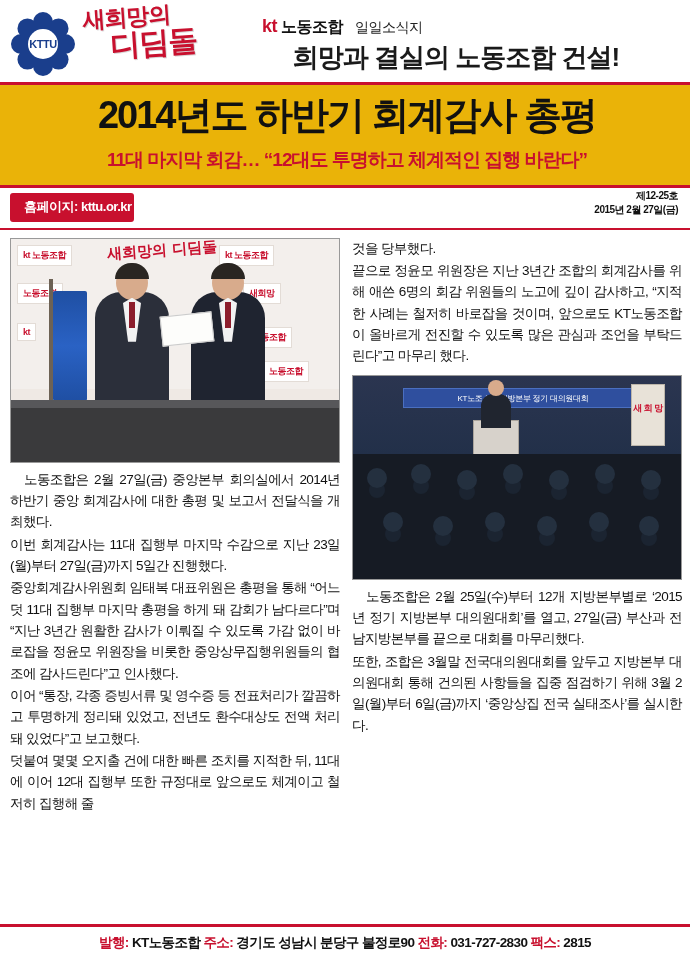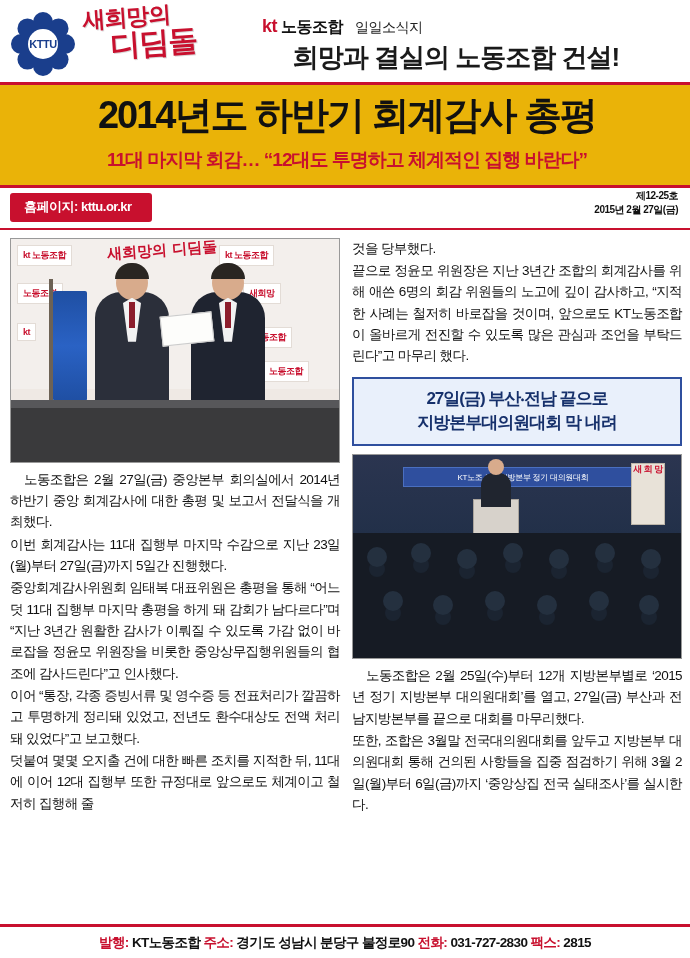--- a/index.html
+++ b/index.html
@@ -124,21 +124,21 @@
     background: #ffffff;
     border-bottom: 2px solid #c8102e;
   }
   .home-pill {
     position: absolute;
     left: 10px; top: 5px;
     background: #c8102e;
     color: #ffffff;
     font-size: 13px;
     font-weight: bold;
-    padding: 5px 20px 6px 14px;
+    padding: 5px 2px 6px 14px;
     border-radius: 3px;
     letter-spacing: -0.5px;
   }
   .issue-block {
     position: absolute;
     right: 12px; top: 1px;
     text-align: right;
     font-size: 10px;
     font-weight: bold;
     color: #111;
@@ -256,21 +256,21 @@
     background:#20252f; border-radius:12px 12px 0 0;
   }
   .p2-speaker:before{
     content:""; position:absolute; left:50%; top:-14px; margin-left:-8px;
     width:16px; height:16px; border-radius:50%; background:#d8ab8c;
   }
   .p2-sidebanner {
     position:absolute; right:16px; top:8px; width:34px; height:62px;
     background:#e8e2d8; border:1px solid #bdb6aa;
     color:#c8102e; font-size:9px; font-weight:bold; text-align:center;
-    line-height:1.2; padding-top:0; letter-spacing:-0.5px;
+    line-height:1.2; padding-top:18px; letter-spacing:-0.5px;
   }
   .p2-floor {
     position:absolute; left:0; right:0; top:78px; bottom:0;
     background:#161b24;
   }
   .p2-head {
     position:absolute; width:20px; height:20px; border-radius:50%;
     background:#24303f;
     box-shadow: 0 12px 0 -2px #1b2431;
   }
@@ -408,24 +408,20 @@
       </div>
     </div>
 
     <div class="col">
 
       <div class="article rightcol-top">
         <p>것을 당부했다.</p>
         <p>끝으로 정윤모 위원장은 지난 3년간 조합의 회계감사를 위해 애쓴 6명의 회감 위원들의 노고에 깊이 감사하고, “지적한 사례는 철저히 바로잡을 것이며, 앞으로도 KT노동조합이 올바르게 전진할 수 있도록 많은 관심과 조언을 부탁드린다”고 마무리 했다.</p>
       </div>
 
-      <div class="subbox">
-        <div class="t">27일(금) 부산‧전남 끝으로</div>
-        <div class="t">지방본부대의원대회 막 내려</div>
-      </div>
 
       <div class="photo small" style="margin-top:8px;">
         <div class="p2-bg"></div>
         <div class="p2-stage"></div>
         <div class="p2-banner">KT노조 부산지방본부 정기 대의원대회</div>
         <div class="p2-sidebanner">새 희 망</div>
         <div class="p2-podium"></div>
         <div class="p2-speaker"></div>
         <div class="p2-floor">
           <div class="p2-head" style="left:14px;  top:14px;"></div>

